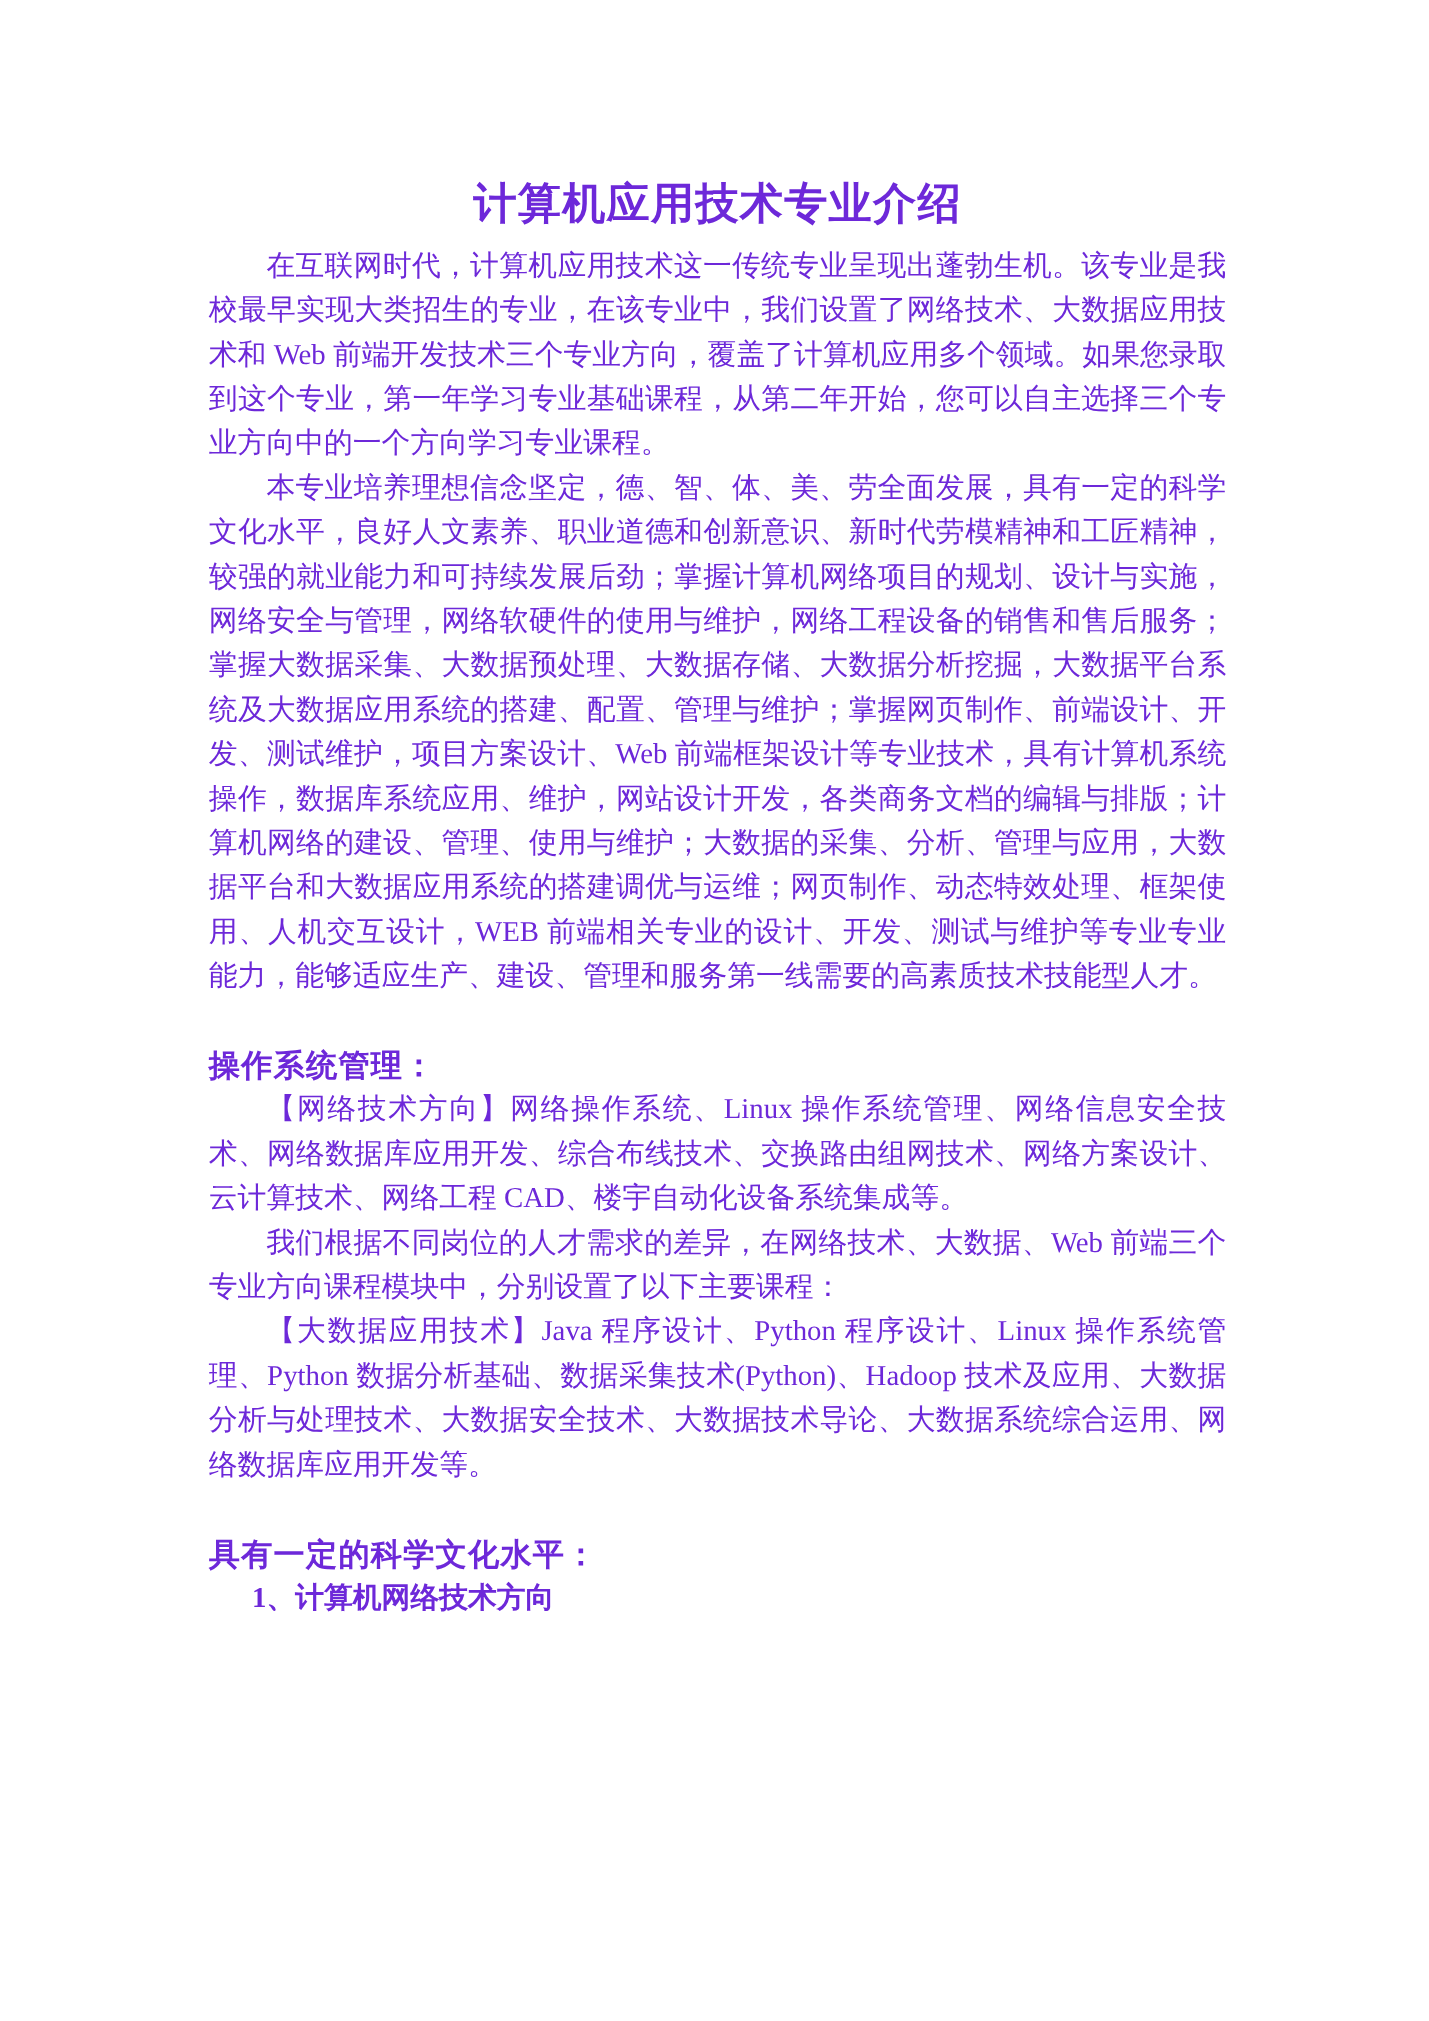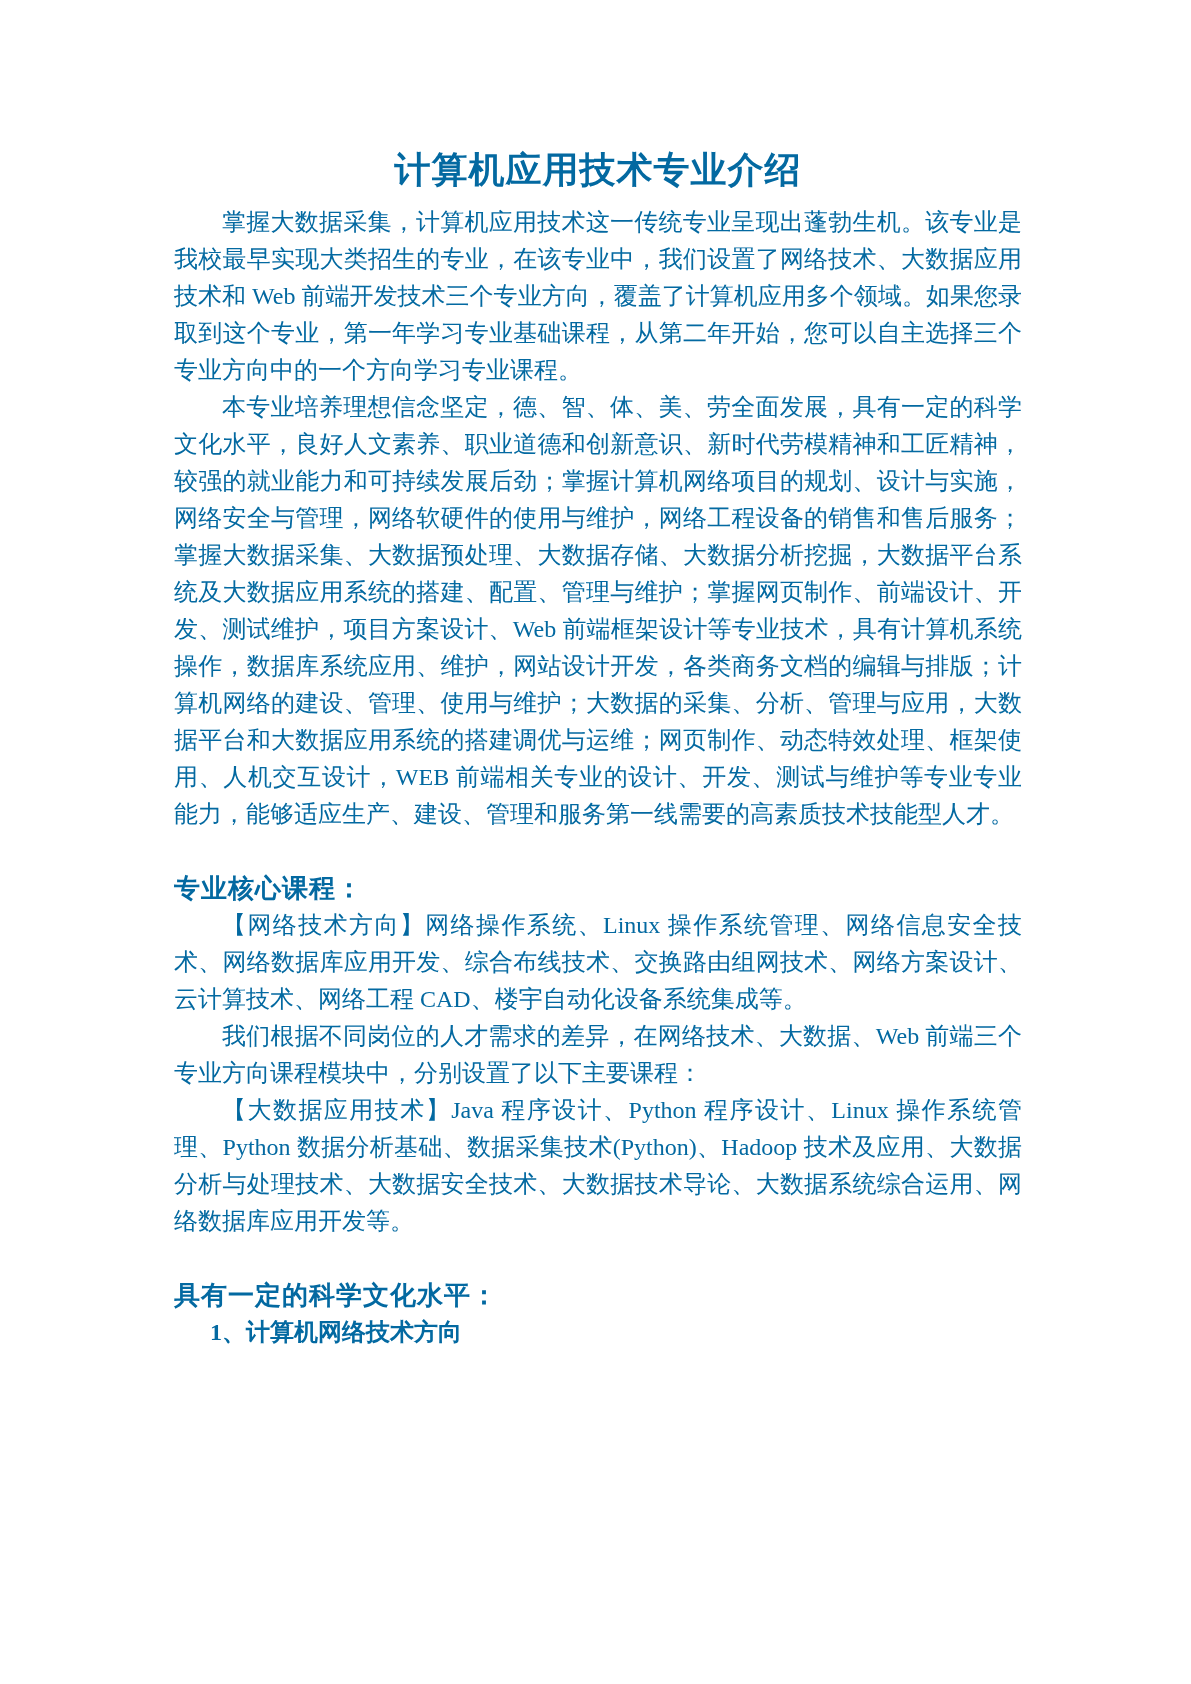--- a/index.html
+++ b/index.html
@@ -6,21 +6,21 @@
     margin: 0;
     padding: 0;
     background: #ffffff;
   }
   .page {
     position: relative;
     width: 1191px;
     height: 1684px;
     margin: 0 auto;
     background: #ffffff;
-    color: #0369a1;
+    color: #6d28d9;
     box-sizing: border-box;
     padding: 146px 169px 40px 174px;
     font-family: "Liberation Serif", "DejaVu Serif", serif;
     overflow: hidden;
   }
   .doc-title {
     margin: 0 0 10px 0;
     font-size: 36px;
     line-height: 48px;
     font-weight: bold;
@@ -48,26 +48,26 @@
     font-weight: bold;
   }
 </style>
 </head>
 <body>
 
 <div class="page">
 
   <h1 class="doc-title">计算机应用技术专业介绍</h1>
 
-  <p class="para">掌握大数据采集，计算机应用技术这一传统专业呈现出蓬勃生机。该专业是我校最早实现大类招生的专业，在该专业中，我们设置了网络技术、大数据应用技术和 Web 前端开发技术三个专业方向，覆盖了计算机应用多个领域。如果您录取到这个专业，第一年学习专业基础课程，从第二年开始，您可以自主选择三个专业方向中的一个方向学习专业课程。</p>
+  <p class="para">在互联网时代，计算机应用技术这一传统专业呈现出蓬勃生机。该专业是我校最早实现大类招生的专业，在该专业中，我们设置了网络技术、大数据应用技术和 Web 前端开发技术三个专业方向，覆盖了计算机应用多个领域。如果您录取到这个专业，第一年学习专业基础课程，从第二年开始，您可以自主选择三个专业方向中的一个方向学习专业课程。</p>
 
   <p class="para">本专业培养理想信念坚定，德、智、体、美、劳全面发展，具有一定的科学文化水平，良好人文素养、职业道德和创新意识、新时代劳模精神和工匠精神，较强的就业能力和可持续发展后劲；掌握计算机网络项目的规划、设计与实施，网络安全与管理，网络软硬件的使用与维护，网络工程设备的销售和售后服务；掌握大数据采集、大数据预处理、大数据存储、大数据分析挖掘，大数据平台系统及大数据应用系统的搭建、配置、管理与维护；掌握网页制作、前端设计、开发、测试维护，项目方案设计、Web 前端框架设计等专业技术，具有计算机系统操作，数据库系统应用、维护，网站设计开发，各类商务文档的编辑与排版；计算机网络的建设、管理、使用与维护；大数据的采集、分析、管理与应用，大数据平台和大数据应用系统的搭建调优与运维；网页制作、动态特效处理、框架使用、人机交互设计，WEB 前端相关专业的设计、开发、测试与维护等专业专业能力，能够适应生产、建设、管理和服务第一线需要的高素质技术技能型人才。</p>
 
 
-  <h2 class="section-heading">专业核心课程：</h2>
+  <h2 class="section-heading">操作系统管理：</h2>
 
   <p class="para">【网络技术方向】网络操作系统、Linux 操作系统管理、网络信息安全技术、网络数据库应用开发、综合布线技术、交换路由组网技术、网络方案设计、云计算技术、网络工程 CAD、楼宇自动化设备系统集成等。</p>
 
   <p class="para">我们根据不同岗位的人才需求的差异，在网络技术、大数据、Web 前端三个专业方向课程模块中，分别设置了以下主要课程：</p>
 
   <p class="para">【大数据应用技术】Java 程序设计、Python 程序设计、Linux 操作系统管理、Python 数据分析基础、数据采集技术(Python)、Hadoop 技术及应用、大数据分析与处理技术、大数据安全技术、大数据技术导论、大数据系统综合运用、网络数据库应用开发等。</p>
 
 
   <h2 class="section-heading">具有一定的科学文化水平：</h2>
 

